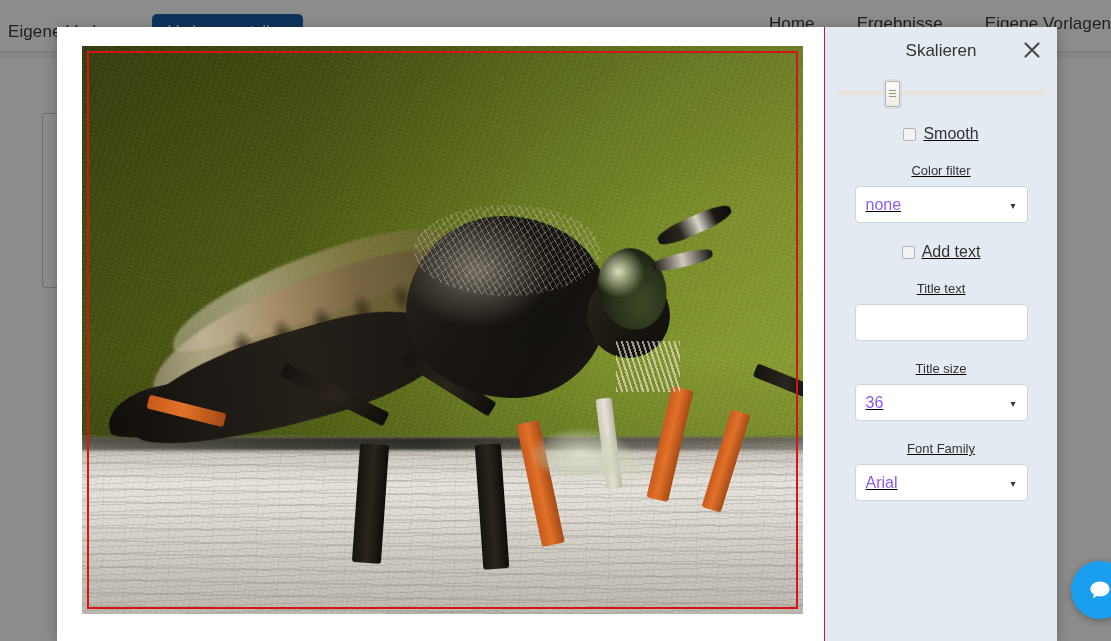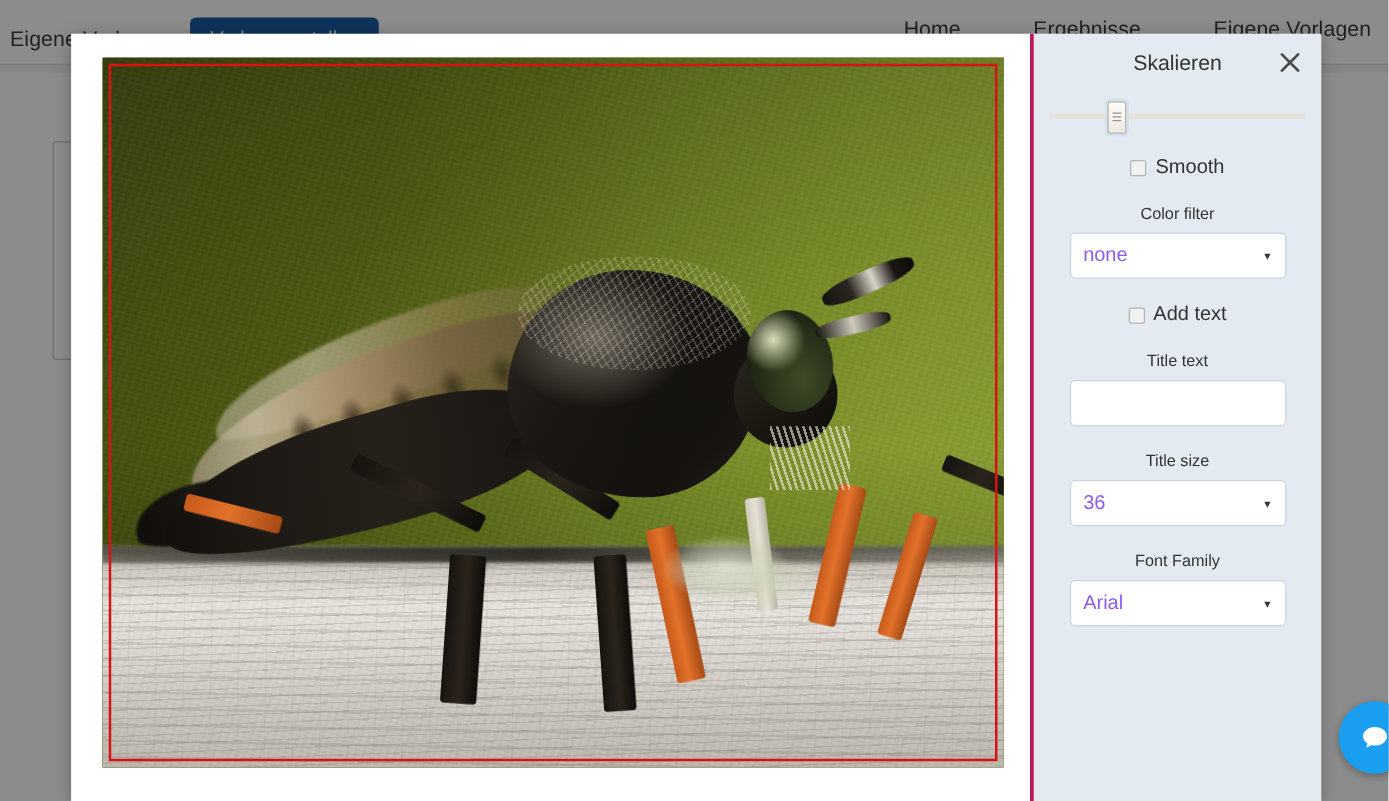--- a/index.html
+++ b/index.html
@@ -54,25 +54,25 @@
     color: #ffffff;
     font-size: 16px;
     padding: 9px 16px 10px 16px;
     border-radius: 5px;
     white-space: nowrap;
     border: none;
     line-height: 1.1;
   }
   .nav-right {
     position: absolute;
-    right: 14px;
+    right: 0;
     top: 14px;
     display: flex;
     align-items: center;
-    gap: 58px;
+    gap: 42px;
   }
   .bg-card {
     position: absolute;
     left: 42px;
     top: 113px;
     width: 168px;
     height: 175px;
     border: 1px solid #c9c9c9;
     border-radius: 3px;
     background: #ffffff;
@@ -340,21 +340,21 @@
     box-sizing: border-box;
     pointer-events: none;
   }
 
   
   .panel {
     position: relative;
     width: 233px;
     height: 614px;
     background: #e3eaf2;
-    border-left: 3px solid #be185d;
+    border-left: 1px solid #be185d;
     flex: 0 0 auto;
     box-sizing: border-box;
   }
   .panel-head {
     position: relative;
     height: 46px;
   }
   .panel-title {
     position: absolute;
     left: 0; right: 0;
@@ -400,21 +400,21 @@
   .slider-thumb i {
     position: absolute;
     left: 3px; right: 3px;
     height: 1px;
     background: #9a958a;
   }
   .slider-thumb i:nth-child(1) { top: 8px; }
   .slider-thumb i:nth-child(2) { top: 11px; }
   .slider-thumb i:nth-child(3) { top: 14px; }
 
-  .field-block { margin-top: 20px; text-align: center; }
+  .field-block { margin-top: 20px; text-align: center; text-decoration: underline; }
   .field-label {
     font-size: 13px;
     color: #333333;
     margin-bottom: 8px;
     display: block;
   }
   .check-row {
     display: flex;
     align-items: center;
     justify-content: center;

